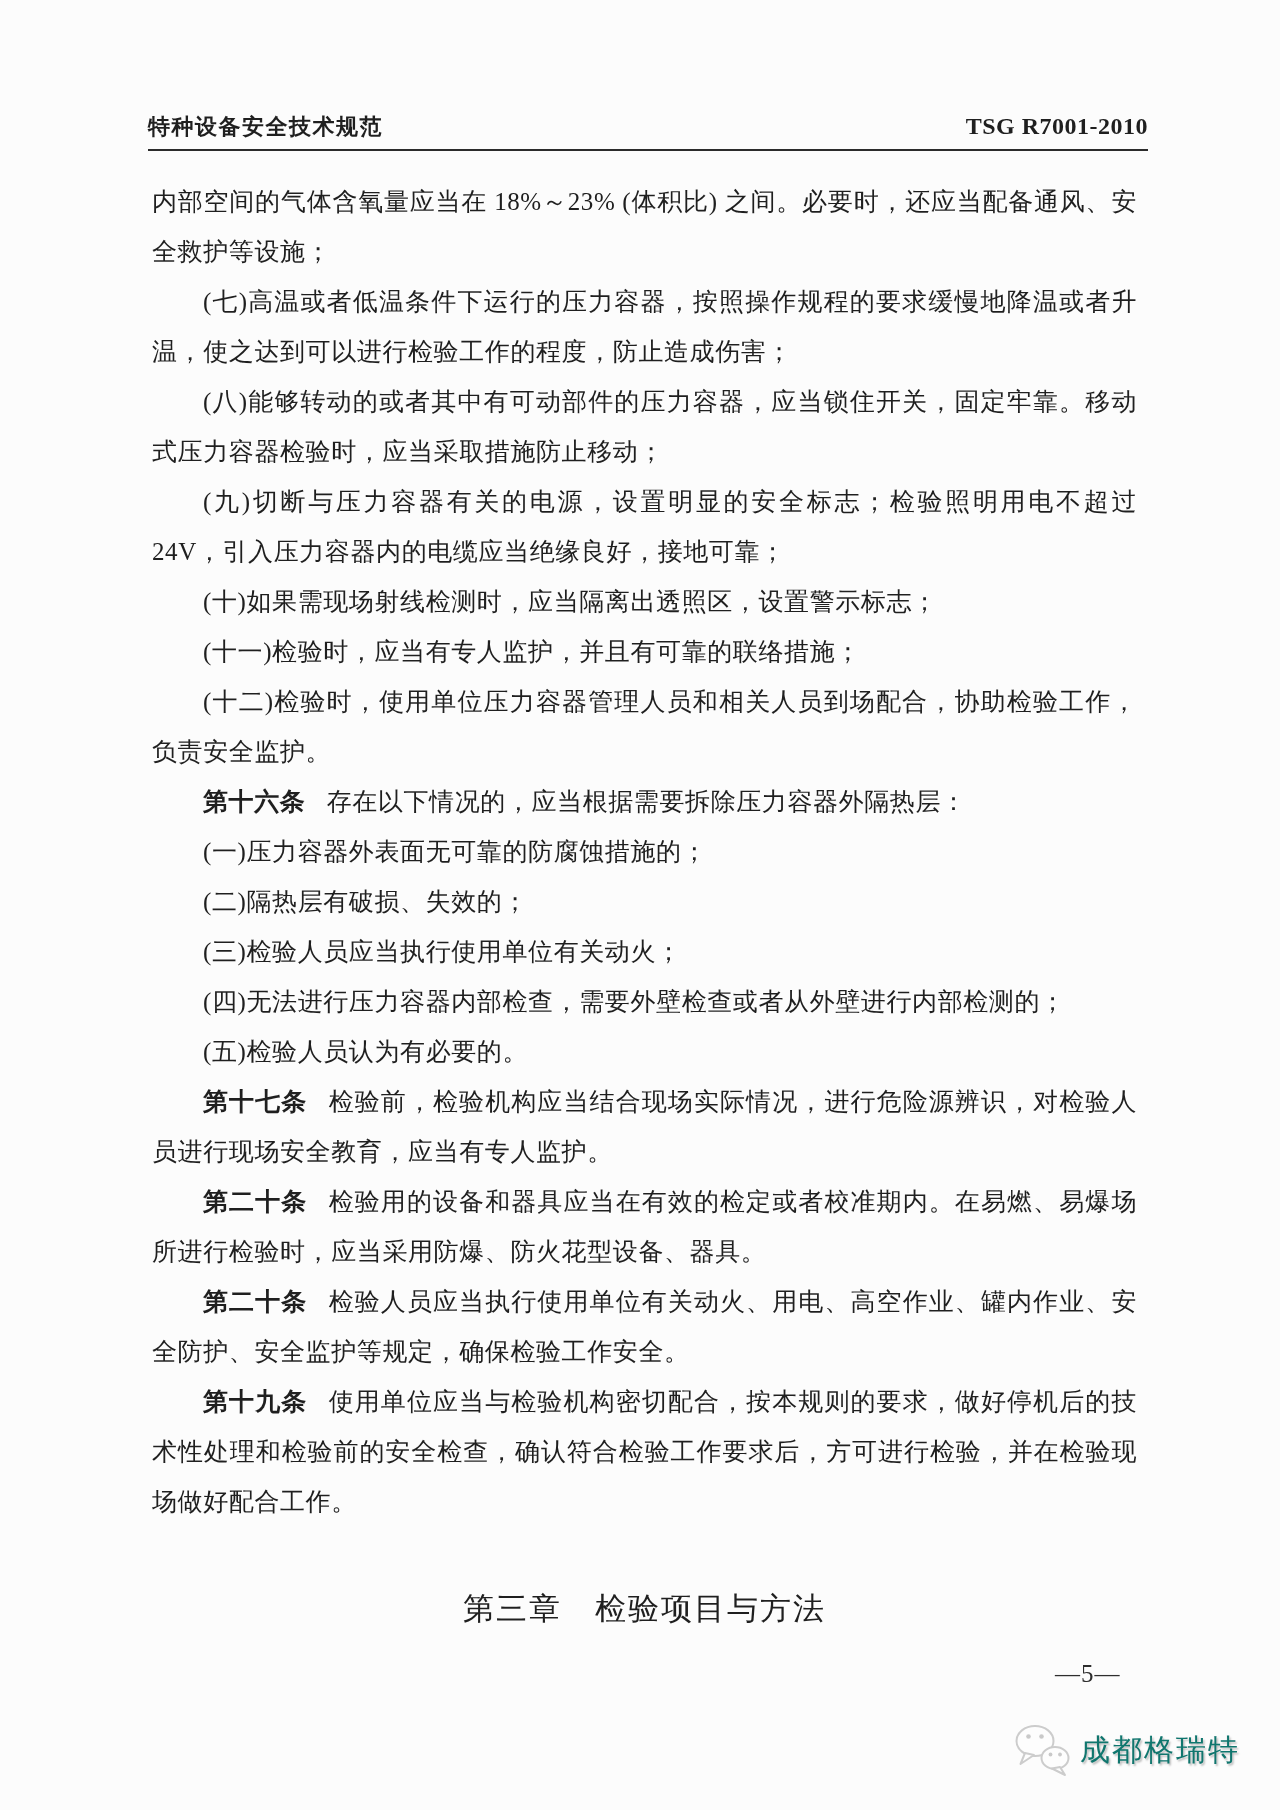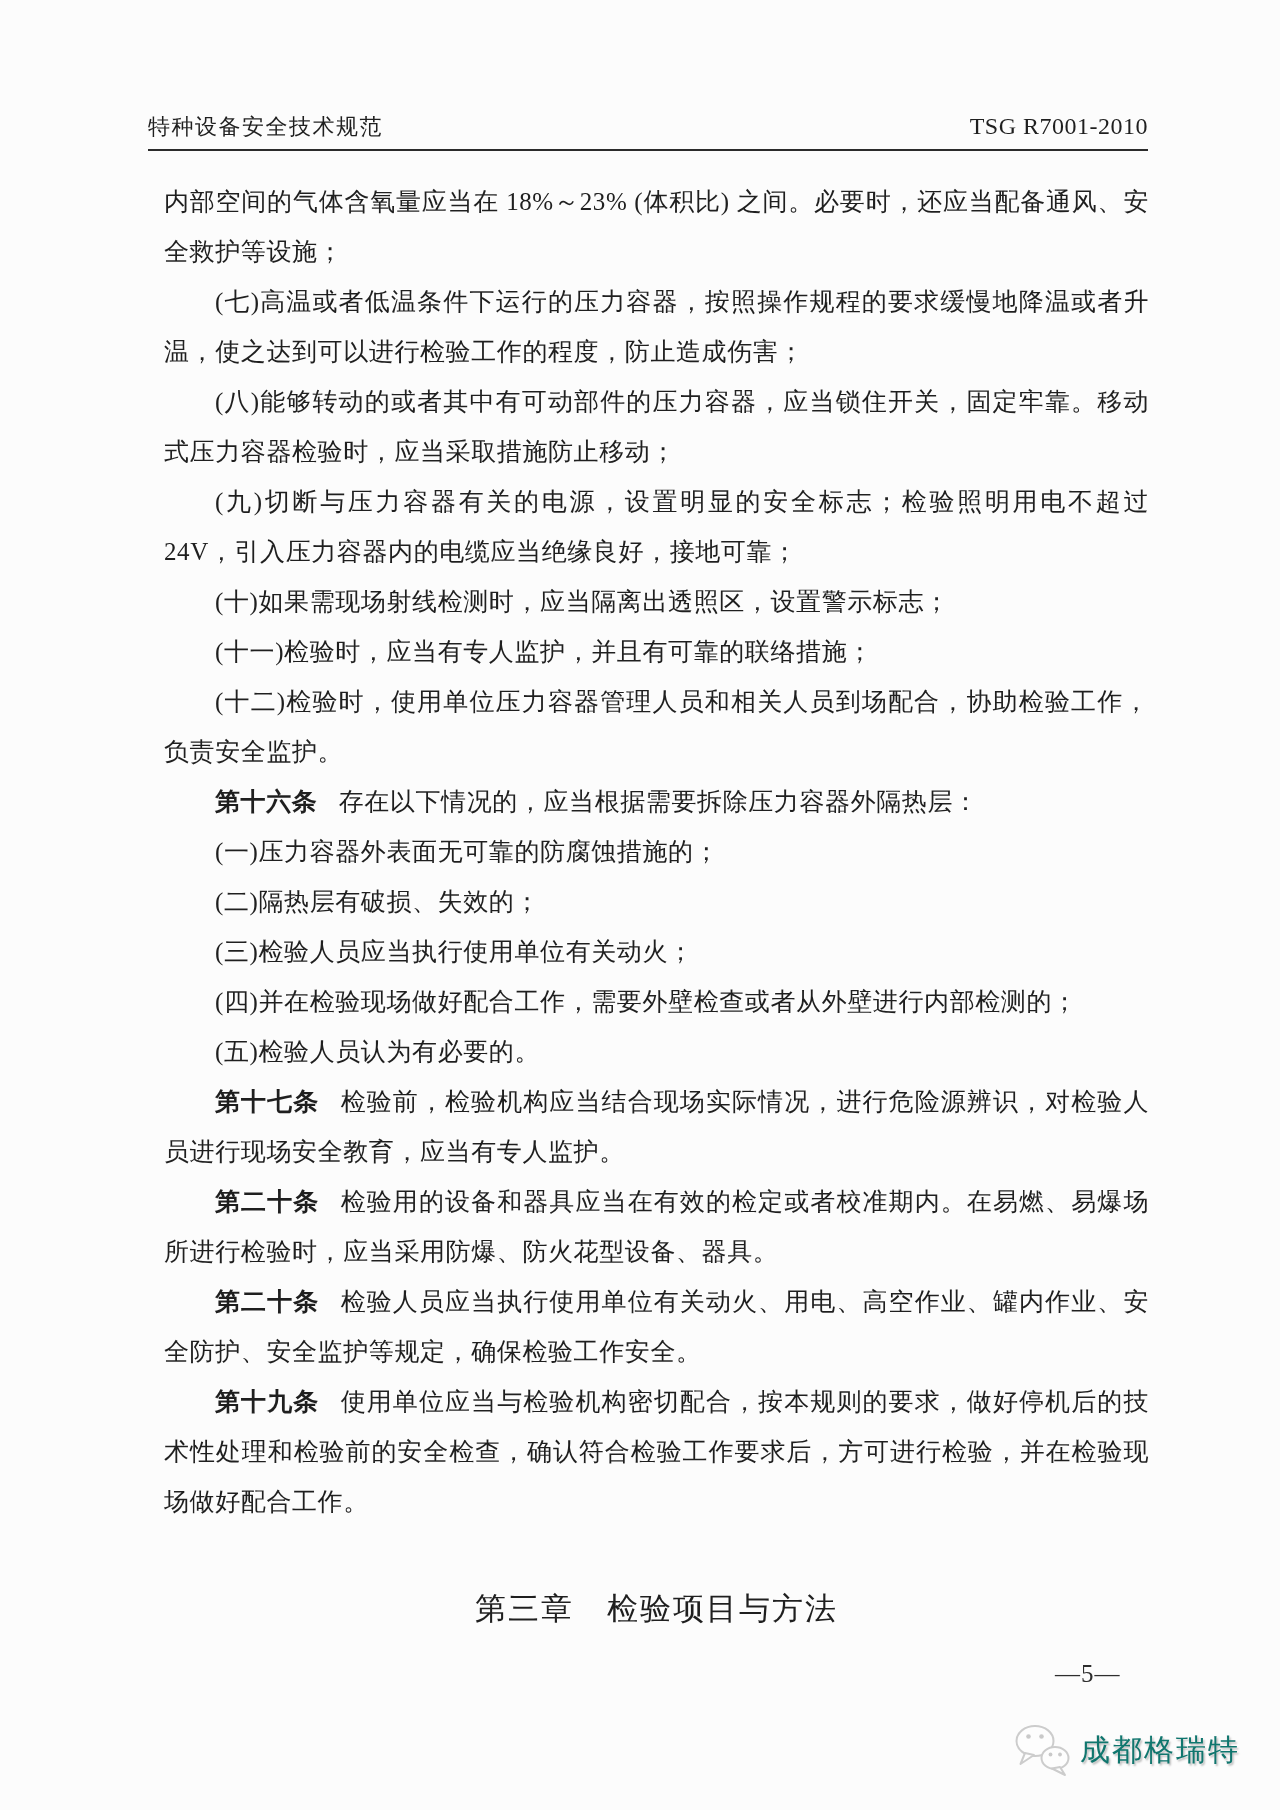--- a/index.html
+++ b/index.html
@@ -18,34 +18,35 @@
   .pg-header {
     position: absolute;
     left: 148px;
     top: 112px;
     width: 1000px;
     display: flex;
     justify-content: space-between;
     align-items: baseline;
     border-bottom: 2.5px solid #2b2b2b;
     padding-bottom: 7px;
+    font-weight: bold;
   }
   .h-left {
     font-size: 22px;
     letter-spacing: 1.5px;
   }
   .h-right {
     font-size: 24px;
     letter-spacing: 0.5px;
   }
 
   
   .body-block {
     position: absolute;
-    left: 164px;
+    left: 152px;
     top: 177px;
     width: 985px;
   }
   .para {
     margin: 0;
     font-size: 25px;
     line-height: 50px;
     letter-spacing: 0.6px;
     text-align: justify;
     text-indent: 0;
@@ -108,21 +109,21 @@
     <p class="para indent"><span>(七)高温或者低温条件下运行的压力容器，按照操作规程的要求缓慢地降温或者升温，使之达到可以进行检验工作的程度，防止造成伤害；</span></p>
     <p class="para indent"><span>(八)能够转动的或者其中有可动部件的压力容器，应当锁住开关，固定牢靠。移动式压力容器检验时，应当采取措施防止移动；</span></p>
     <p class="para indent"><span>(九)切断与压力容器有关的电源，设置明显的安全标志；检验照明用电不超过 24V，引入压力容器内的电缆应当绝缘良好，接地可靠；</span></p>
     <p class="para indent"><span>(十)如果需现场射线检测时，应当隔离出透照区，设置警示标志；</span></p>
     <p class="para indent"><span>(十一)检验时，应当有专人监护，并且有可靠的联络措施；</span></p>
     <p class="para indent"><span>(十二)检验时，使用单位压力容器管理人员和相关人员到场配合，协助检验工作，负责安全监护。</span></p>
     <p class="para indent"><span class="lead">第十六条</span><span>存在以下情况的，应当根据需要拆除压力容器外隔热层：</span></p>
     <p class="para indent"><span>(一)压力容器外表面无可靠的防腐蚀措施的；</span></p>
     <p class="para indent"><span>(二)隔热层有破损、失效的；</span></p>
     <p class="para indent"><span>(三)检验人员应当执行使用单位有关动火；</span></p>
-    <p class="para indent"><span>(四)并在检验现场做好配合工作，需要外壁检查或者从外壁进行内部检测的；</span></p>
+    <p class="para indent"><span>(四)无法进行压力容器内部检查，需要外壁检查或者从外壁进行内部检测的；</span></p>
     <p class="para indent"><span>(五)检验人员认为有必要的。</span></p>
     <p class="para indent"><span class="lead">第十七条</span><span>检验前，检验机构应当结合现场实际情况，进行危险源辨识，对检验人员进行现场安全教育，应当有专人监护。</span></p>
     <p class="para indent"><span class="lead">第二十条</span><span>检验用的设备和器具应当在有效的检定或者校准期内。在易燃、易爆场所进行检验时，应当采用防爆、防火花型设备、器具。</span></p>
     <p class="para indent"><span class="lead">第二十条</span><span>检验人员应当执行使用单位有关动火、用电、高空作业、罐内作业、安全防护、安全监护等规定，确保检验工作安全。</span></p>
     <p class="para indent"><span class="lead">第十九条</span><span>使用单位应当与检验机构密切配合，按本规则的要求，做好停机后的技术性处理和检验前的安全检查，确认符合检验工作要求后，方可进行检验，并在检验现场做好配合工作。</span></p>
 
     <h2 class="chapter">第三章　检验项目与方法</h2>
   </main>
 
   <div class="pageno">—5—</div>

